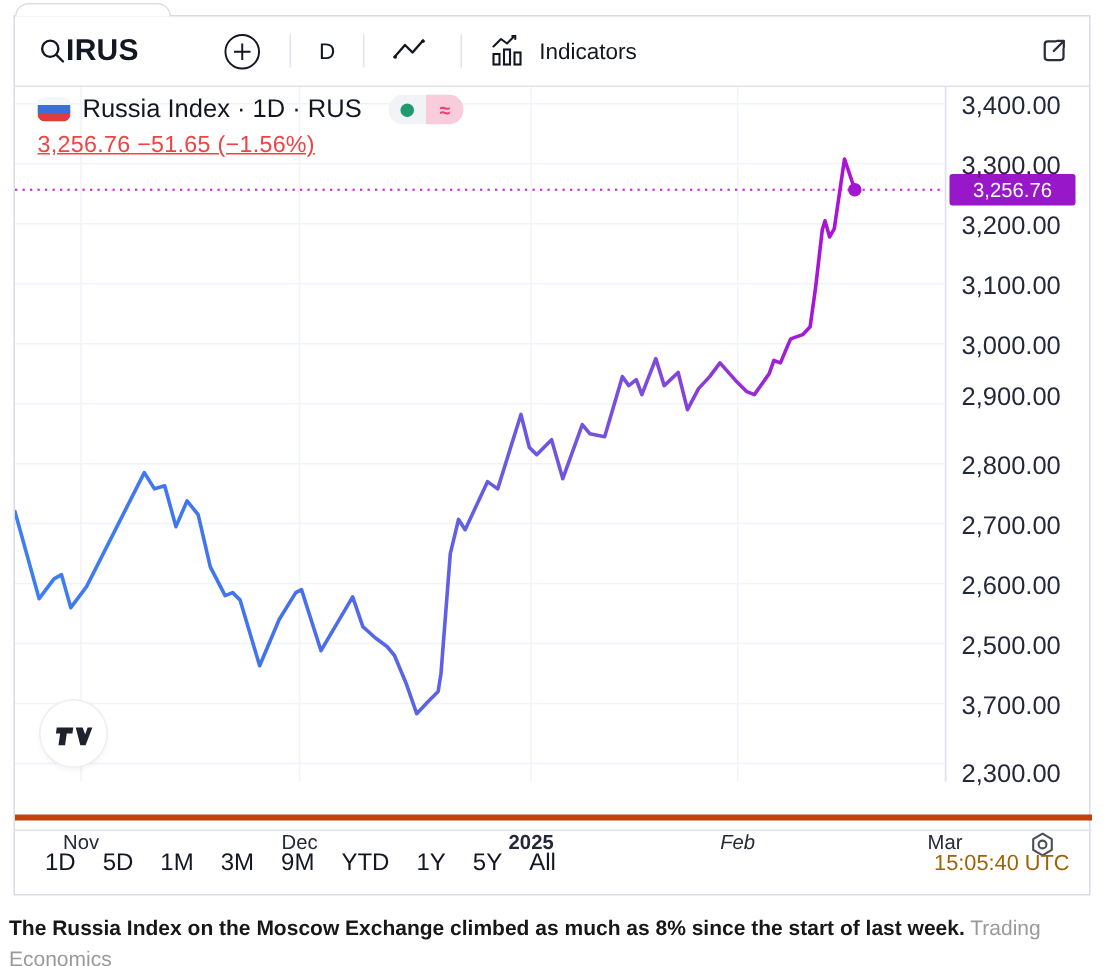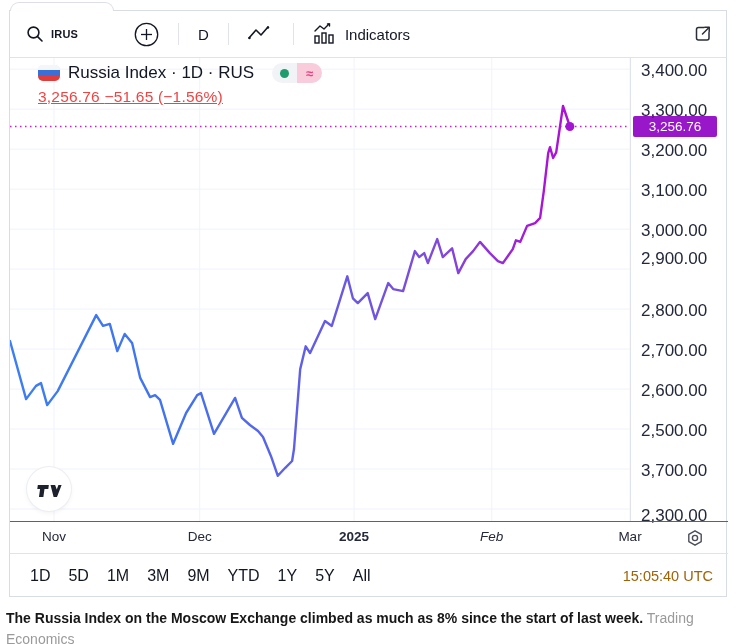--- a/index.html
+++ b/index.html
@@ -10,59 +10,59 @@
   
   #widget { position:absolute; left:9px; top:10px; width:718px; height:587px;
             border:1px solid #d9dce3; background:#fff; }
   #tab-curve { position:absolute; left:0px; top:-9px; width:104px; height:9px;
                border:1px solid #dcdfe5; border-bottom:none; border-radius:9px 9px 0 0; background:#fff; }
 
   
   #toolbar { position:relative; height:47px; border-bottom:1px solid #e0e3eb;
              display:flex; align-items:center; padding:0 10px 0 16px; }
   .tb-group { display:flex; align-items:center; cursor:pointer; }
-  .tb-symbol { font-size:11px; font-weight:700; margin-left:7px; letter-spacing:.2px; }
+  .tb-symbol { font-size:20px; font-weight:700; letter-spacing:.2px; }
   .tb-plus { margin-left:56px; }
   .tb-sep { width:1px; height:22px; background:#e0e3eb; margin:0 19px; }
   .tb-interval { font-size:15px; font-weight:500; }
   .tb-ind-label { font-size:15px; margin-left:8px; color:#131722; }
   .tb-export { margin-left:auto; margin-right:2px; cursor:pointer; display:flex; }
   svg.icon { display:block; }
 
   
   #chart-region { position:absolute; left:0; top:47px; width:718px; height:463px; }
   #plot { position:absolute; left:0; top:0; width:620px; height:463px; cursor:crosshair; }
   #price-axis { position:absolute; left:620px; top:0; width:97px; height:463px;
                 border-left:1px solid #e0e3eb; cursor:ns-resize; }
   .ylabel { position:absolute; left:10px; font-size:17px; color:#24293a; white-space:nowrap; }
   #last-price-label { position:absolute; left:2px; width:84px; height:21px; line-height:21px;
                       text-align:center; font-size:13.5px; color:#fff; border-radius:2px; }
 
   
-  #legend { position:absolute; left:15px; top:5px; z-index:5;margin-left:13px; }
+  #legend { position:absolute; left:15px; top:5px; z-index:5; }
   #legend-row1 { display:flex; align-items:center; }
   #flag { width:22px; height:16px; border-radius:5px; overflow:hidden;
           box-shadow:0 0 0 1px #e4e6ec inset; display:flex; flex-direction:column; }
   #flag div { flex:1; }
   #legend-title { margin-left:8px; font-size:17px; font-weight:500; color:#131722; }
   #status-pill { display:flex; margin-left:18px; height:20px; border-radius:10px; overflow:hidden; }
   #status-open { width:25px; background:#f1f3f6; display:flex; align-items:center; justify-content:center; }
   #status-dot { width:9px; height:9px; border-radius:50%; }
   #status-delayed { width:25px; background:#f9ccdb; display:flex; align-items:center; justify-content:center;
                     font-size:13px; font-weight:700; }
   #legend-row2 { margin-top:5px; font-size:15.5px; letter-spacing:.2px; }
 
   
   #tv-logo { position:absolute; left:17px; top:409px; width:44px; height:44px; border-radius:50%;
              background:#fff; box-shadow:0 0 0 1px #eceef2, 0 2px 5px rgba(0,0,0,.06);
              display:flex; align-items:center; justify-content:center; cursor:pointer; z-index:4; }
 
   
-  #time-axis { position:absolute; left:0; top:510px; width:718px; height:32px;
-               border-top:1px solid #c2410c; cursor:ew-resize; }
+  #time-axis { position:absolute; left:0; top:532px; width:718px; height:32px;
+               border-top:4px solid #c2410c; cursor:ew-resize; }
   .xlabel { position:absolute; top:7px; transform:translateX(-50%); font-size:13.5px; color:#24293a; white-space:nowrap; }
   .xlabel.bold { font-weight:700; }
   #axis-gear { position:absolute; right:24px; top:7px; cursor:pointer; }
 
   
   #range-toolbar { position:absolute; left:0; top:542px; width:718px; height:44px;
                    border-top:1px solid #e0e3eb; display:flex; align-items:center; padding:0 15px 0 20px; }
   .range-btn { border:none; background:none; font-family:inherit; font-size:16px; color:#131722;
                margin-right:18px; cursor:pointer; padding:2px 0; }
   #clock { margin-left:auto; font-size:14.5px; color:#a16207; }
@@ -170,21 +170,21 @@
             <circle cx="559.86" cy="68.46642487046623" r="4.5" fill="#a315d3"></circle>
           </svg></div>
 
       <div id="price-axis">
         <div id="last-price-label" style="background: rgb(152, 23, 201); top: 57.9664px;">3,256.76</div>
       <div class="ylabel" style="top: 3.19516px;">3,400.00</div>
           <div class="ylabel" style="top: 43.1779px;">3,300.00</div>
           <div class="ylabel" style="top: 83.1606px;">3,200.00</div>
           <div class="ylabel" style="top: 123.143px;">3,100.00</div>
           <div class="ylabel" style="top: 163.126px;">3,000.00</div>
-          <div class="ylabel" style="top: 191px;">2,900.00</div>
+          <div class="ylabel" style="top: 197px;">2,900.00</div>
           <div class="ylabel" style="top: 243.092px;">2,800.00</div>
           <div class="ylabel" style="top: 283.074px;">2,700.00</div>
           <div class="ylabel" style="top: 323.057px;">2,600.00</div>
           <div class="ylabel" style="top: 363.04px;">2,500.00</div>
           <div class="ylabel" style="top: 403.022px;">3,700.00</div>
           <div class="ylabel" style="top: 448px; text-align: right;">2,300.00</div>
         </div>
 
       <div id="legend">
         <div id="legend-row1">

